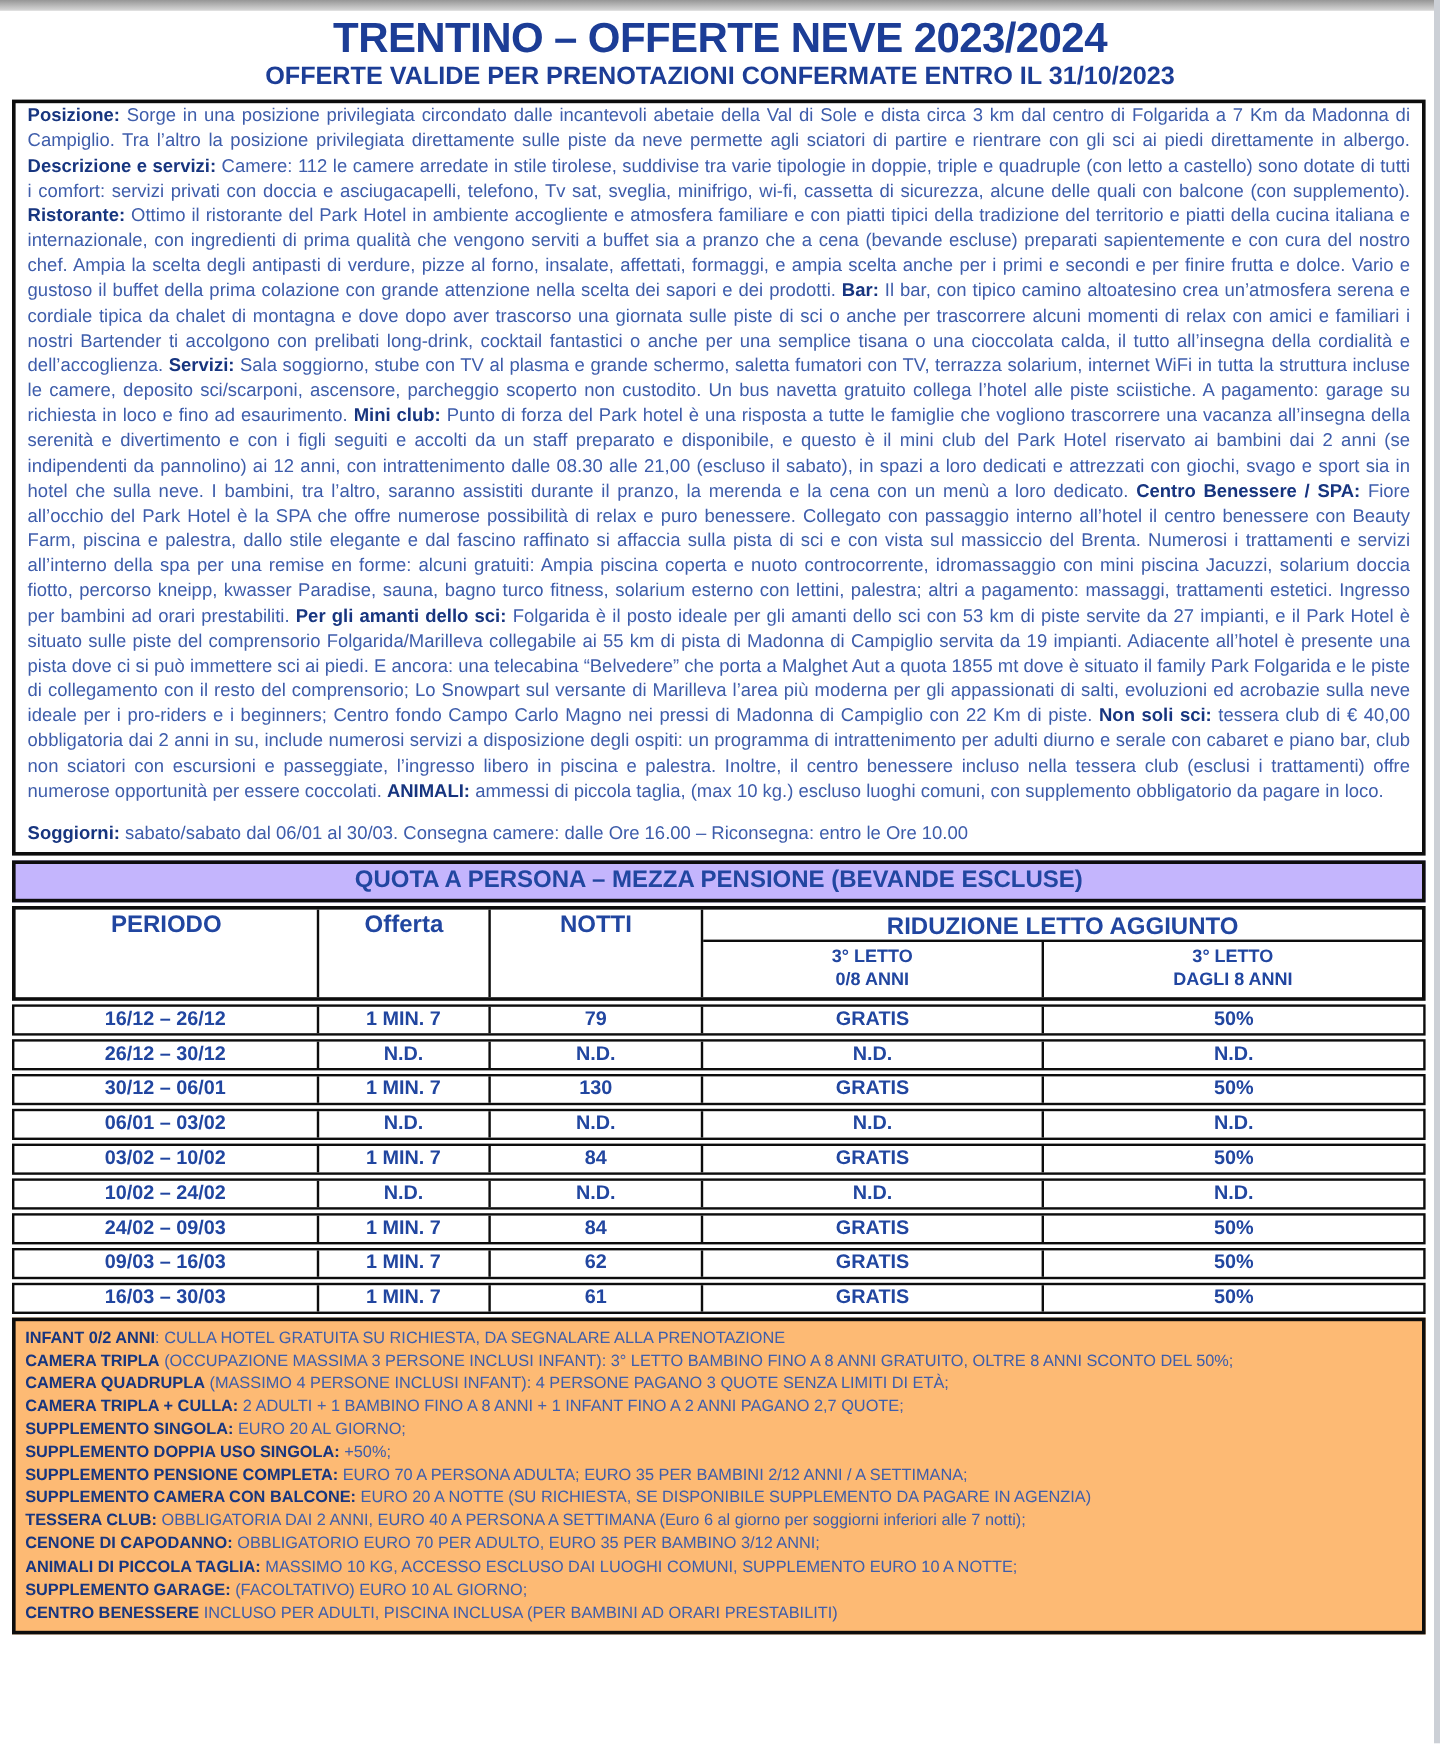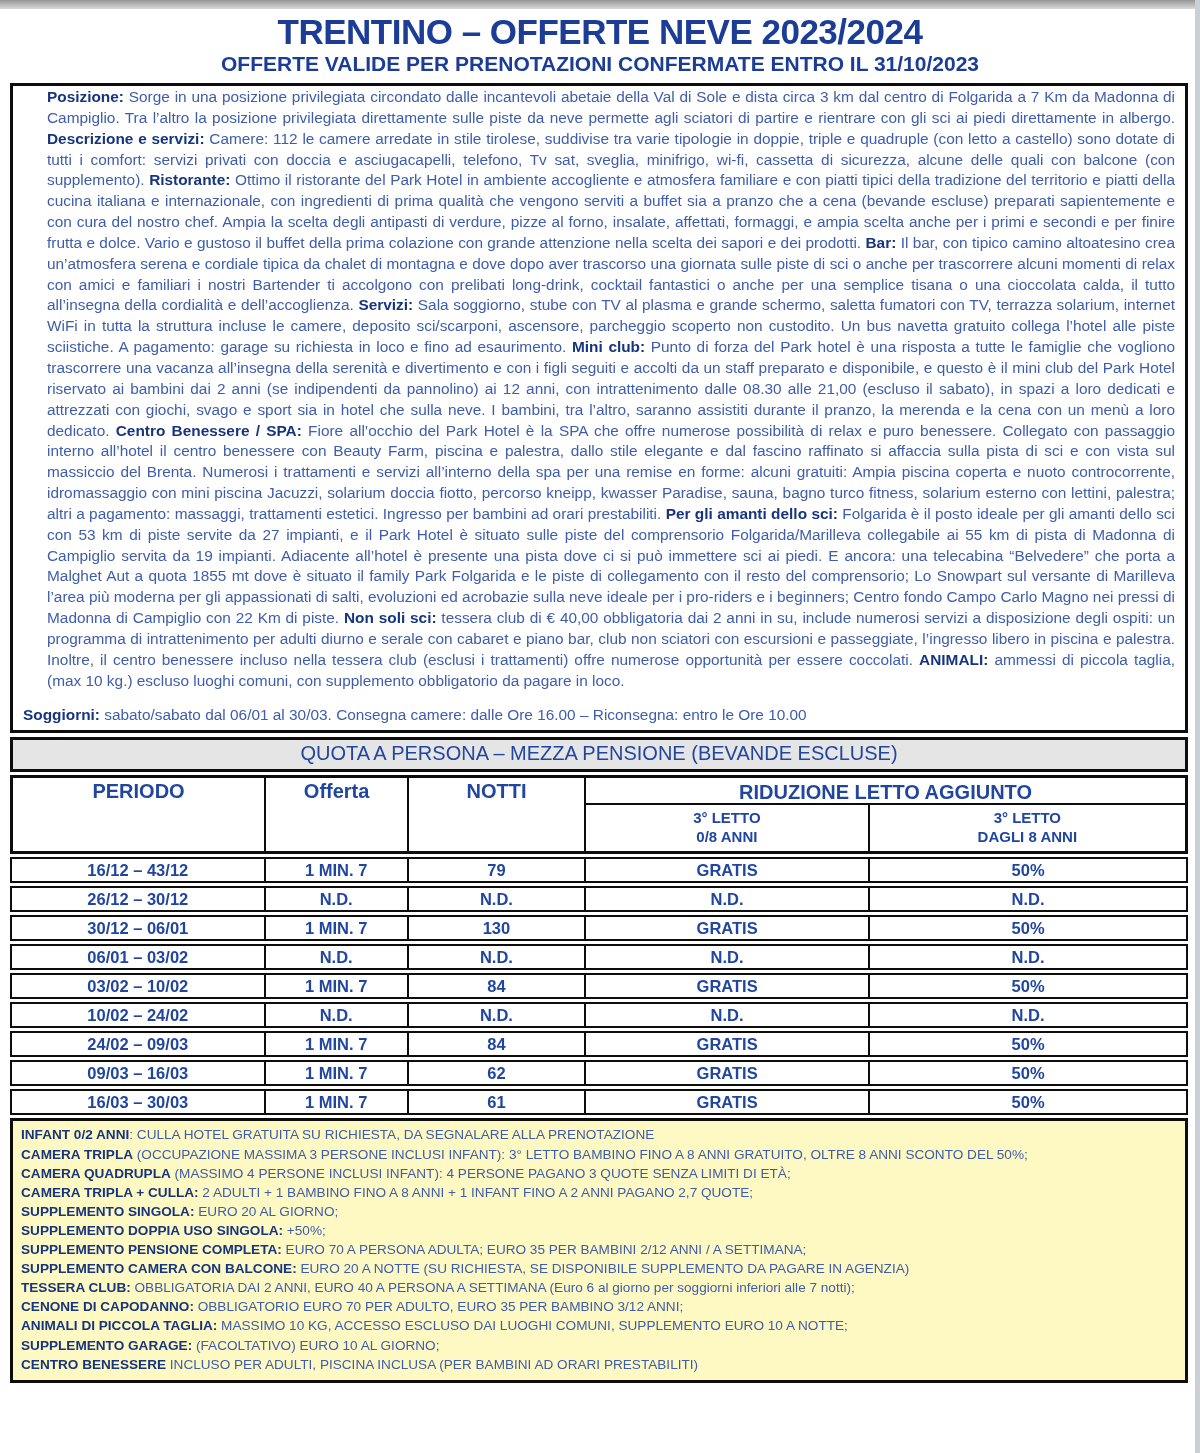--- a/index.html
+++ b/index.html
@@ -20,46 +20,46 @@
   .right-strip{position:absolute;top:0;right:0;width:5px;height:1453px;background:#ccd0d6;}
 
   .page-header{text-align:center;padding-top:13px;}
   .page-title{font-size:35px;font-weight:bold;color:#1c3d96;letter-spacing:-0.5px;margin:0;line-height:38px;}
   .page-subtitle{font-size:21px;font-weight:bold;color:#1c3d96;margin:1px 0 7px;line-height:24px;}
 
   .content{margin:0 12px 0 10px;}
 
   .hotel-box{border:3px solid var(--bk);padding:1px 10px 5px;background:#fff;}
   .hotel-title{text-align:center;font-size:27px;font-weight:bold;color:#1c3d96;line-height:32px;margin:1px 0 2px;}
-  .desc{font-size:15.4px;line-height:20.85px;text-align:justify;color:var(--blue);margin-left:24px;}
+  .desc{font-size:15.4px;line-height:20.85px;text-align:justify;color:var(--blue);}
   .desc b{color:var(--navy);}
   .stay{font-size:15.4px;line-height:21px;color:var(--blue);margin-top:13px;}
   .stay b{color:var(--navy);}
 
   .quota-box{border:3px solid var(--bk);margin-top:4px;text-align:center;
-    font-weight:normal;font-size:20px;color:var(--tblue);padding:2px 0 4px;background:#e5e5e5;}
+    font-weight:bold;font-size:20px;color:var(--tblue);padding:2px 0 4px;background:#c4b5fd;}
 
   .grid{display:grid;grid-template-columns:21.6% 12.2% 15.1% 24.2% auto;}
 
   .phead{border:3px solid var(--bk);margin-top:3px;grid-template-rows:27px auto;background:#fff;}
   .phead .top-cell{grid-row:1/3;border-right:2.5px solid var(--bk);text-align:center;
     font-weight:bold;font-size:20px;color:var(--tblue);padding-top:2px;}
   .phead .group-cell{grid-column:4/6;grid-row:1;border-bottom:2.5px solid var(--bk);
     text-align:center;font-weight:bold;font-size:20px;color:var(--tblue);padding-top:3px;}
   .phead .sub-cell{grid-row:2;text-align:center;font-weight:bold;font-size:15px;
     line-height:19px;color:var(--tblue);padding:3px 0 5px;}
   .phead .sub-left{grid-column:4;border-right:2.5px solid var(--bk);}
   .phead .sub-right{grid-column:5;}
 
   .prow{border:2.5px solid var(--bk);margin-top:3px;background:#fff;}
   .prow>div{border-right:2.5px solid var(--bk);min-height:22px;display:flex;align-items:center;
     justify-content:center;font-weight:bold;font-size:16.5px;color:var(--tblue);}
   .prow>div:last-child{border-right:none;}
 
-  .notes-box{border:3px solid var(--bk);margin-top:3px;padding:4px 8px 6px;background:#fef9c3;}
+  .notes-box{border:3px solid var(--bk);margin-top:3px;padding:4px 8px 6px;background:#fdba74;}
   .note{font-size:13.6px;line-height:19.1px;color:var(--blue);}
   .note b{color:var(--navy);}
 </style>
 </head>
 <body>
 
 <div class="top-strip"></div>
 <div class="right-strip"></div>
 
 <div class="page-header">
@@ -86,21 +86,21 @@
       <div>0/8 ANNI</div>
     </div>
     <div class="sub-cell sub-right">
       <div>3° LETTO</div>
       <div>DAGLI 8 ANNI</div>
     </div>
   </div>
 
   <div>
       <div class="grid prow">
-        <div>16/12 – 43/12</div>
+        <div>16/12 – 26/12</div>
         <div>1 MIN. 7</div>
         <div>79</div>
         <div>GRATIS</div>
         <div>50%</div>
       </div>
       <div class="grid prow">
         <div>26/12 – 30/12</div>
         <div>N.D.</div>
         <div>N.D.</div>
         <div>N.D.</div>

